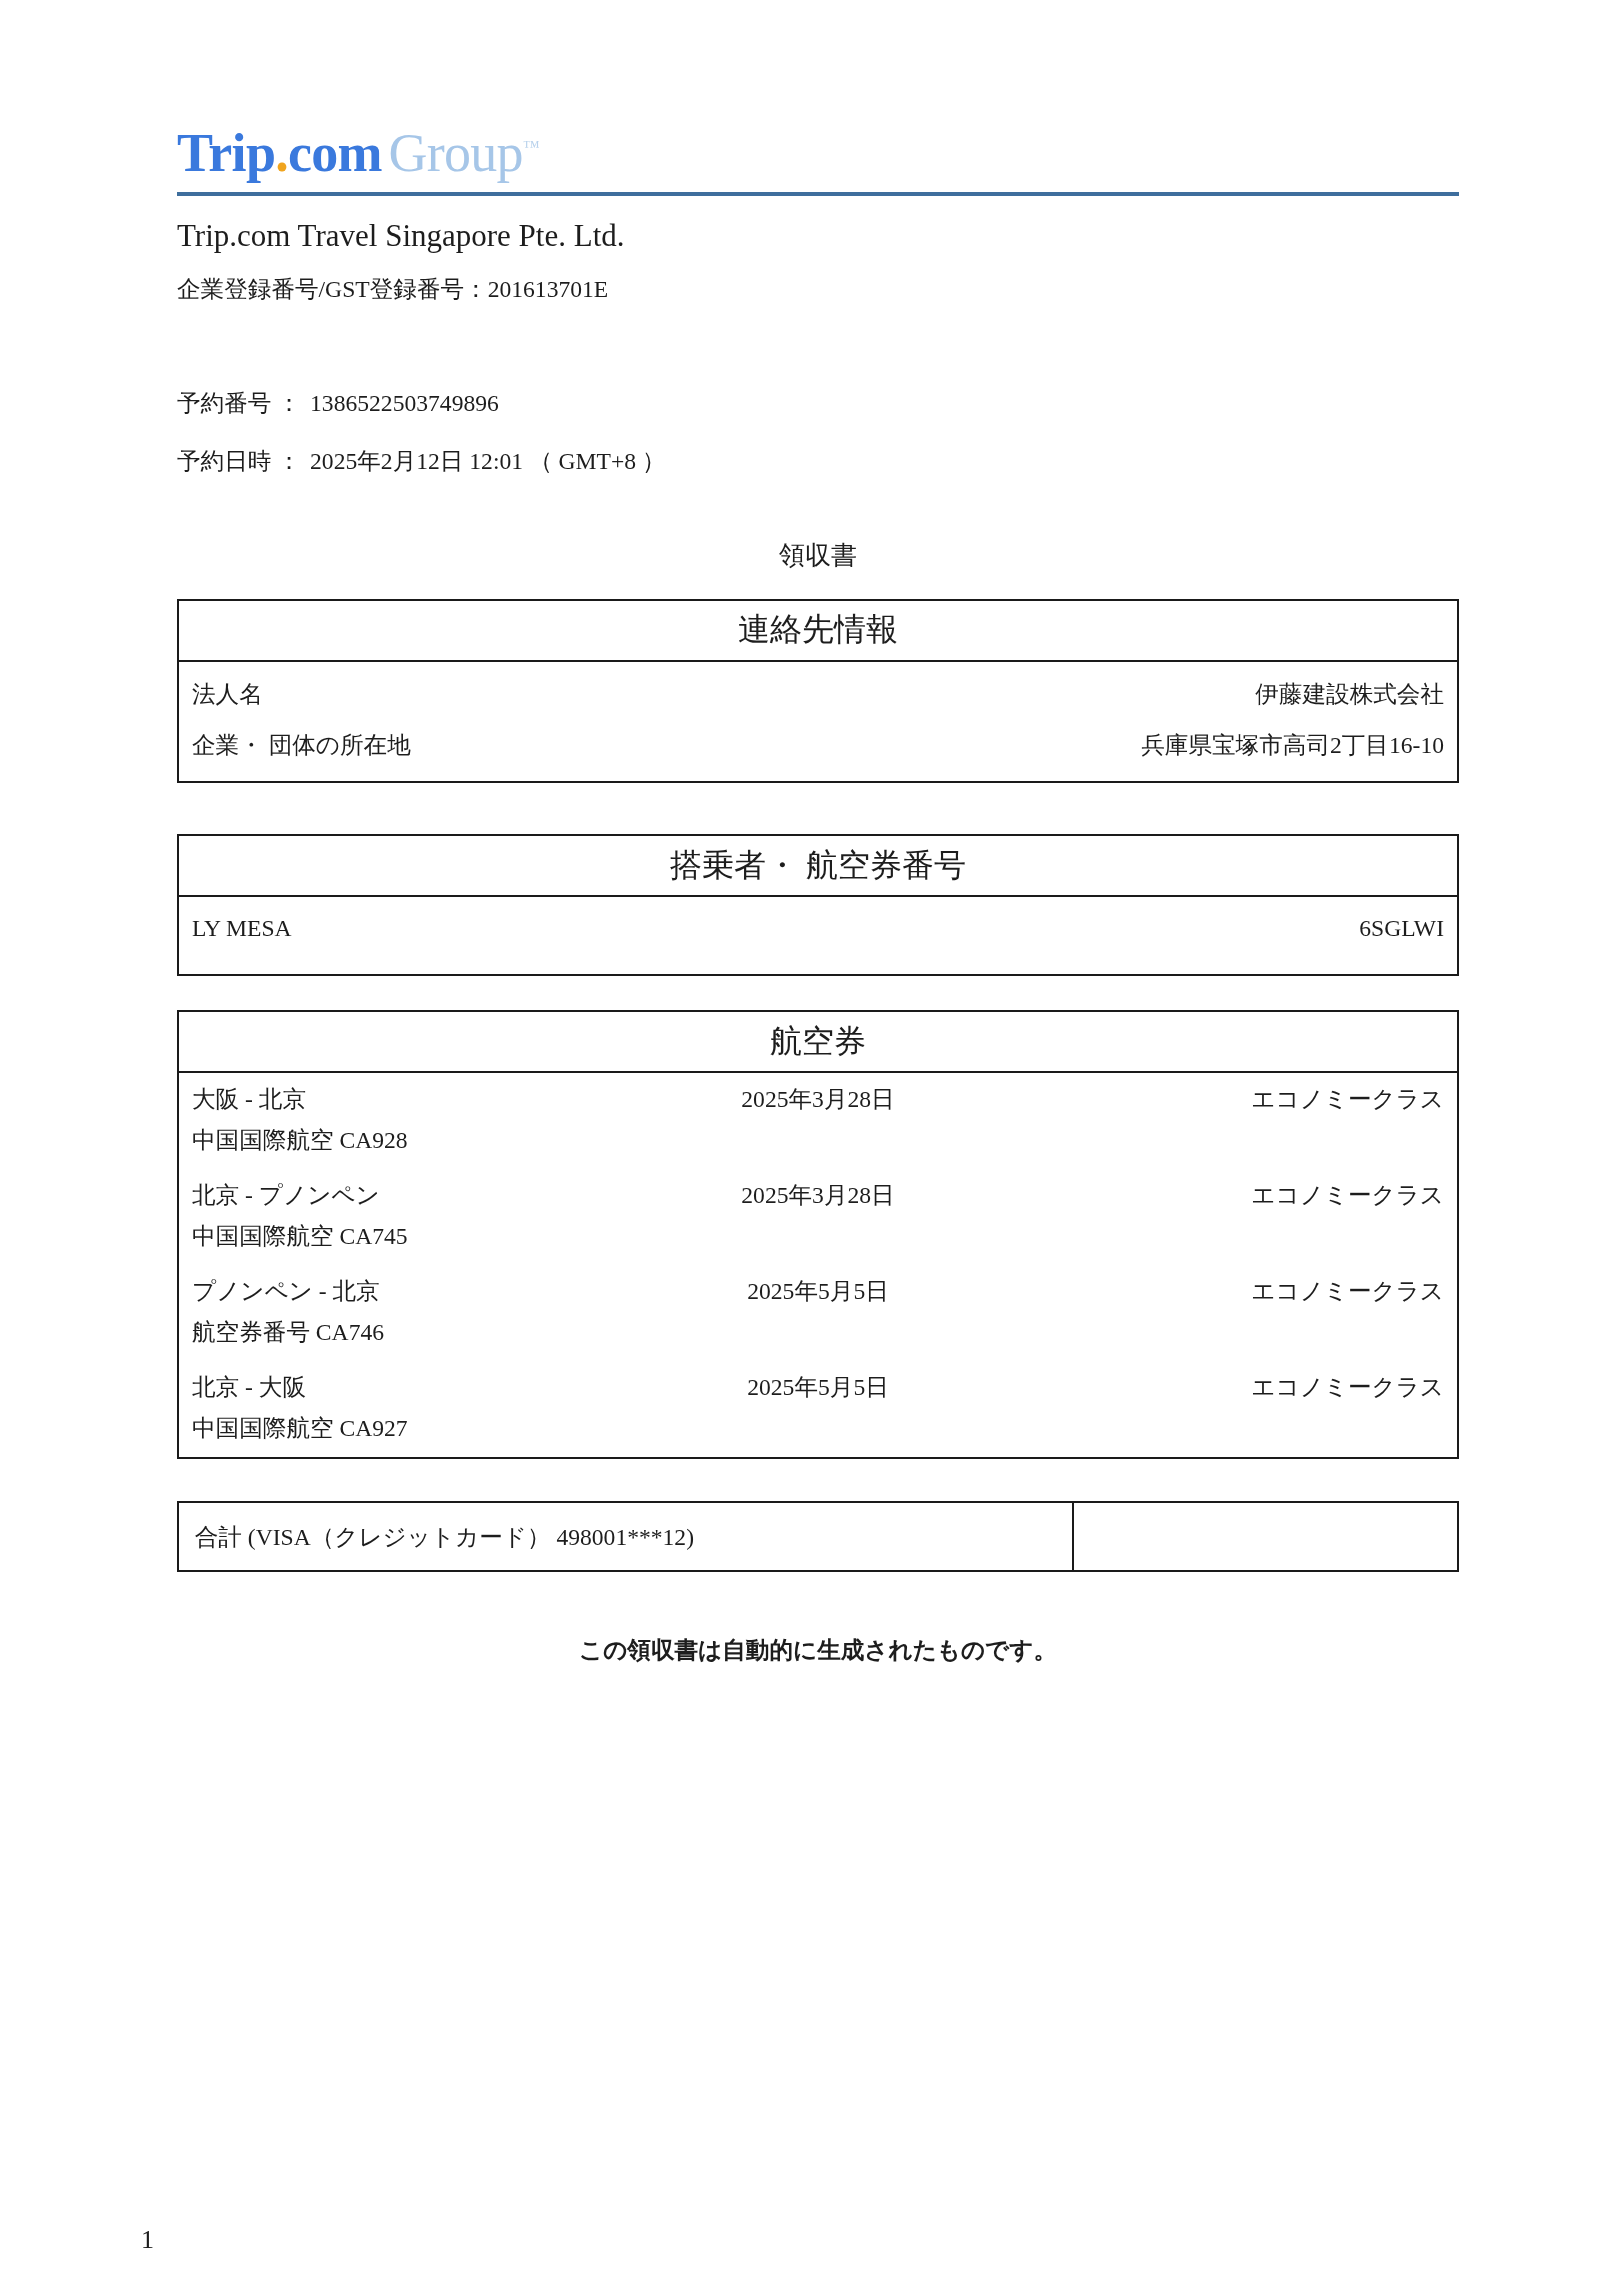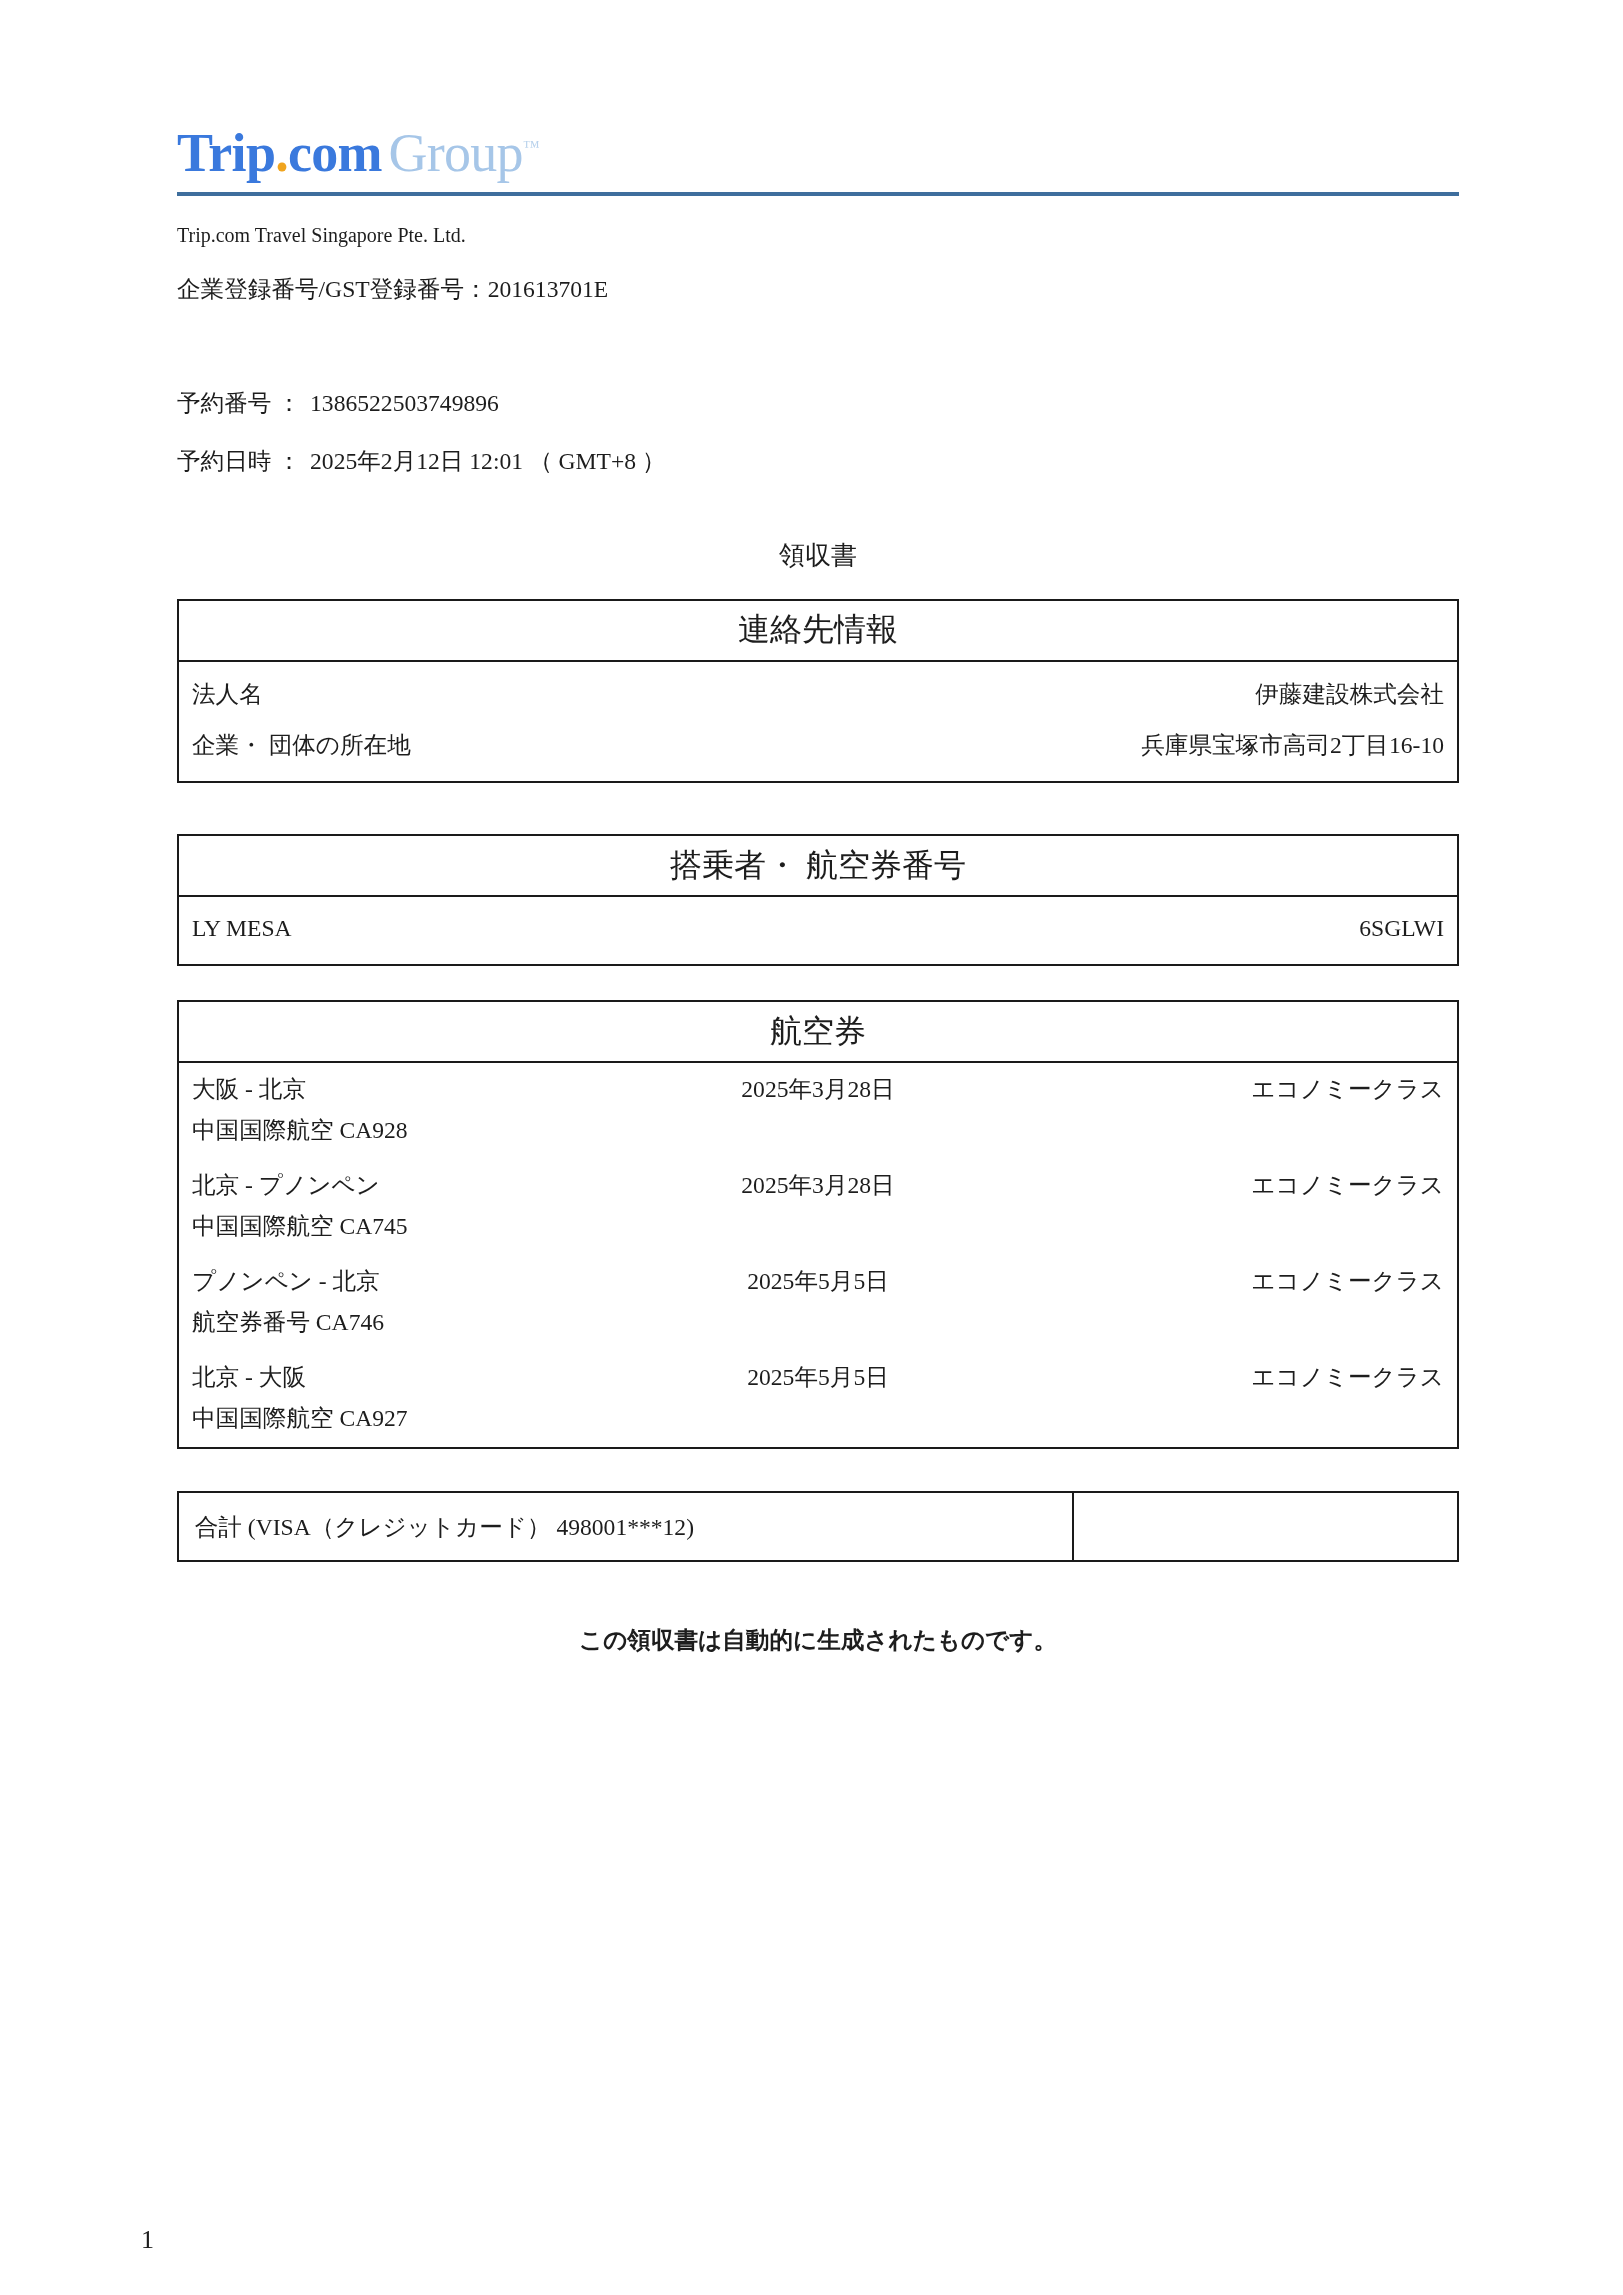--- a/index.html
+++ b/index.html
@@ -18,21 +18,21 @@
   .logo-row { padding-top: 126px; line-height: 1; }
   .logo { font-size: 54px; letter-spacing: -0.7px; white-space: nowrap; }
   .logo .trip, .logo .com { color: #3a79dd; font-weight: 700; }
   .logo .dot { color: #f0a41e; font-weight: 700; }
   .logo .group { color: #a6c6e8; font-weight: 400; margin-left: 6.5px; }
   .logo .tm { color: #b9d2ec; font-size: 17px; vertical-align: super; font-weight: 400; }
 
   .rule { height: 4.6px; background: #3e6e9d; margin-top: 11.8px; }
 
   
-  .merchant-name { margin-top: 25px; font-size: 20px; line-height: 29px; }
+  .merchant-name { margin-top: 25px; font-size: 31px; line-height: 29px; }
   .merchant-reg  { margin-top: 25px; font-size: 23.6px; line-height: 29px; }
 
   
   .booking { margin-top: 85px; font-size: 23.6px; }
   .booking-line { line-height: 29px; }
   .booking-line + .booking-line { margin-top: 29px; }
   .booking-label { margin-right: 9.2px; }
 
   
   .doc-title { margin-top: 65px; text-align: center; font-size: 26px; line-height: 30px; font-weight: 400; }
@@ -42,21 +42,21 @@
   .box-header {
     font-size: 32px; text-align: center;
     padding: 14.4px 0 15.7px; line-height: 29px;
     border-bottom: 2.6px solid #1a1a1a;
   }
   .box-body { padding: 18.3px 13px 21px; }
   .kv-row { display: flex; justify-content: space-between; font-size: 23.6px; line-height: 29px; }
   .kv-row + .kv-row { margin-top: 22px; }
 
   .box.passenger { margin-top: 51px; }
-  .box.passenger .box-body { padding: 17px 13px 21px; }
+  .box.passenger .box-body { padding: 17px 13px 31px; }
 
   
   .box.tickets { margin-top: 34px; }
   .box.tickets .tickets-body { padding: 0; }
   .flight { padding: 11.8px 13px 14.4px; font-size: 23.6px; }
   .flight-line1 { display: flex; line-height: 29px; }
   .fc { flex: 1 1 0; }
   .fc.date { text-align: center; }
   .fc.cabin { text-align: right; }
   .airline { margin-top: 11.8px; line-height: 29px; }

